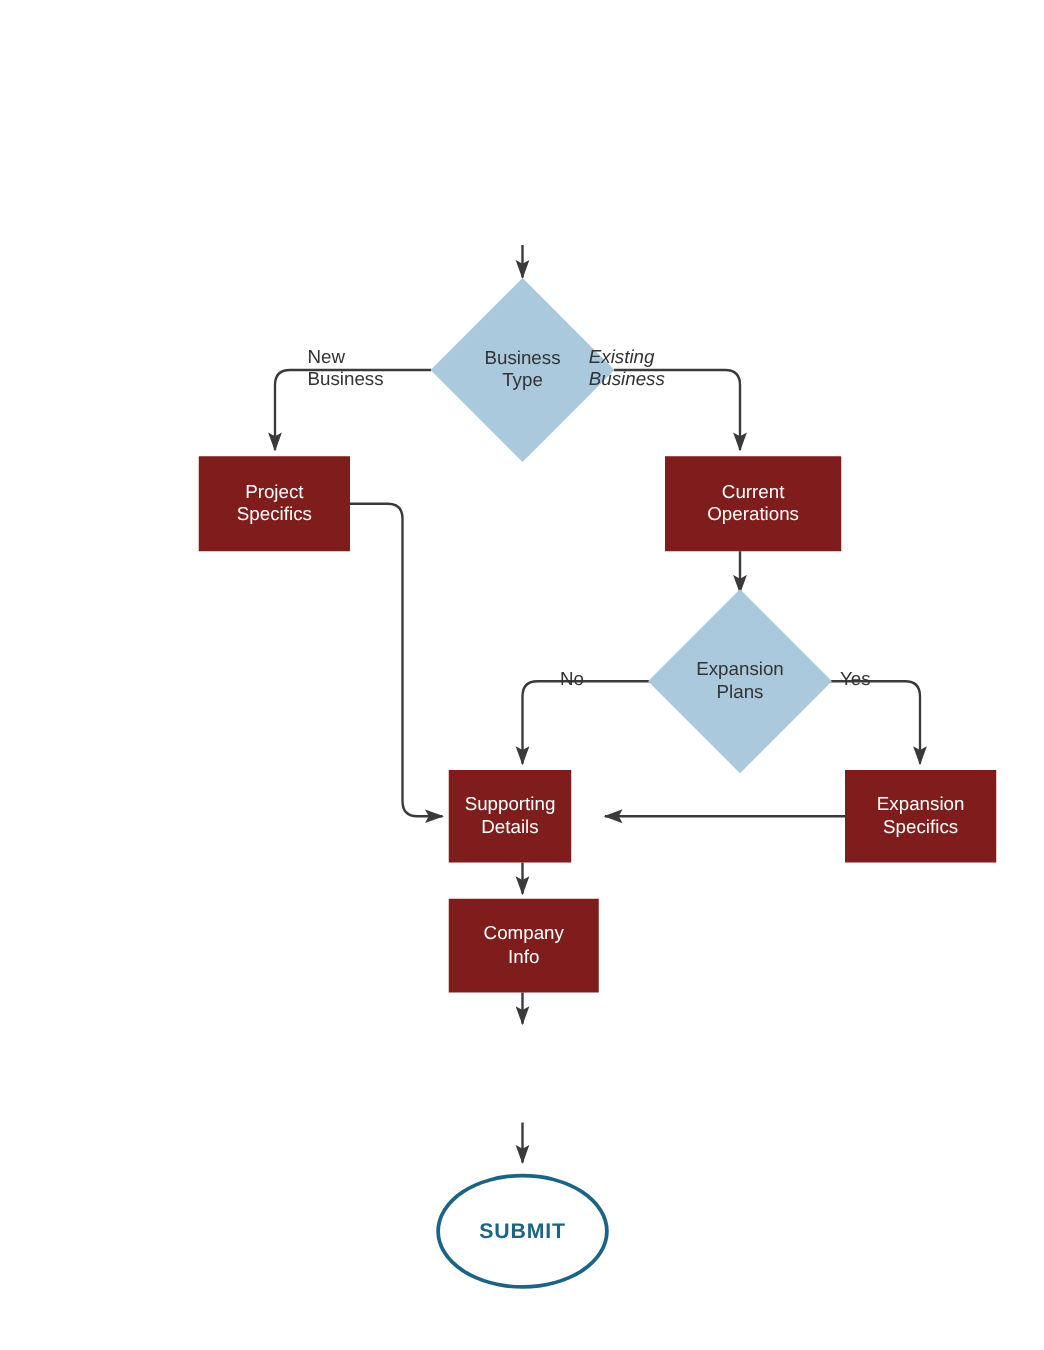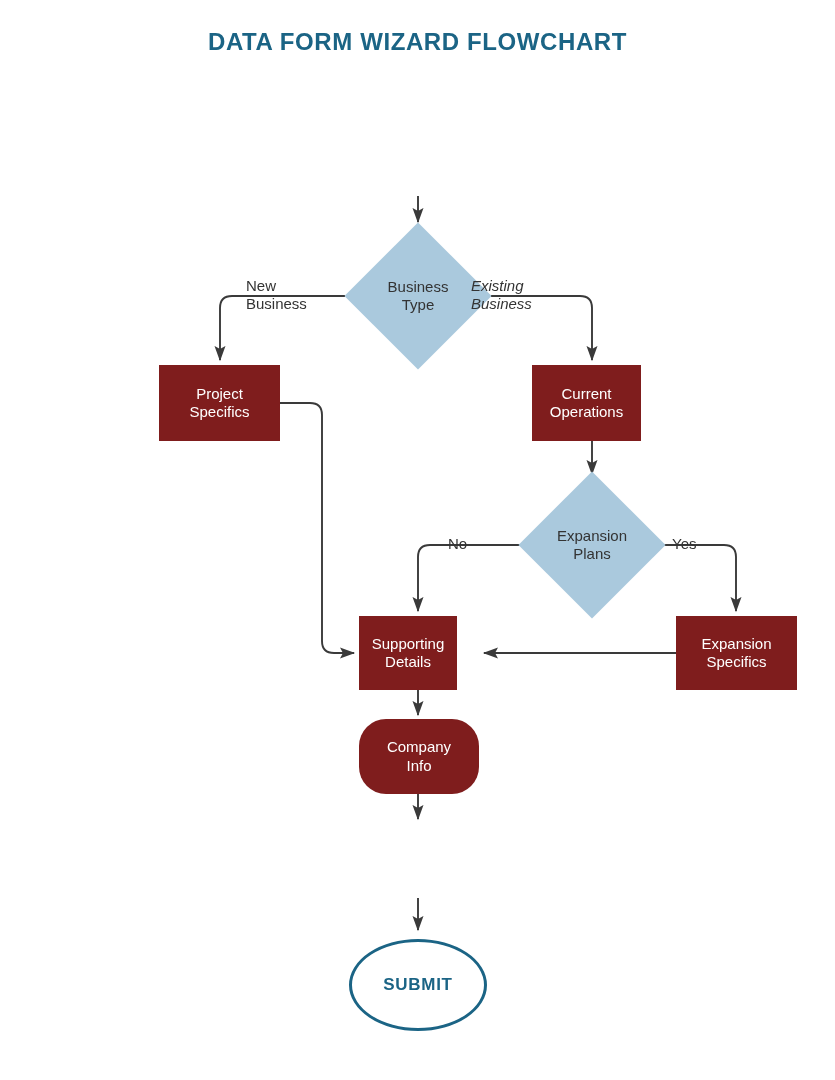--- a/index.html
+++ b/index.html
@@ -96,21 +96,20 @@
     text-align: left;
     line-height: 1.2;
     white-space: nowrap;
   }
 </style>
 </head>
 <body>
 
 <div class="canvas">
 
-  <div class="chart-title">DATA FORM WIZARD FLOWCHART</div>
 
   <svg class="edges" viewBox="0 0 835 1080" xmlns="http://www.w3.org/2000/svg">
     <defs>
       <marker id="arrowhead" markerWidth="9" markerHeight="9" refX="7.4" refY="3.4" orient="auto" markerUnits="strokeWidth">
         <path d="M0,0.5 L8,3.4 L0,6.3 L1.6,3.4 Z" fill="#3a3a3a"></path>
       </marker>
     </defs>
 
     <g fill="none" stroke="#3a3a3a" stroke-width="1.9" stroke-linecap="butt" stroke-linejoin="round">
 
@@ -157,21 +156,21 @@
     <div>Business</div>
   </div>
 
   <div class="node node-process" style="left:159px; top:365px; width:121px; height:76px;">
     <div>
       <div>Project</div>
       <div>Specifics</div>
     </div>
   </div>
 
-  <div class="node node-process" style="left:532px; top:365px; width:109px; height:76px;">
+  <div class="node node-process" style="left:532px; top:365px; width:141px; height:76px;">
     <div>
       <div>Current</div>
       <div>Operations</div>
     </div>
   </div>
 
   <div class="node node-decision" style="left:540px; top:493px; width:104px; height:104px;">
     <div class="diamond-shape"></div>
     <div class="diamond-label">
       <div>Expansion</div>
@@ -190,21 +189,21 @@
     </div>
   </div>
 
   <div class="node node-process" style="left:676px; top:616px; width:121px; height:74px;">
     <div>
       <div>Expansion</div>
       <div>Specifics</div>
     </div>
   </div>
 
-  <div class="node node-process" style="left:359px; top:719px; width:120px; height:75px;border-radius:27px;">
+  <div class="node node-process" style="left:359px; top:719px; width:120px; height:75px;">
     <div>
       <div>Company</div>
       <div>Info</div>
     </div>
   </div>
 
 
   <div class="node node-terminal" style="left:349px; top:939px; width:138px; height:92px;">
     <span>SUBMIT</span>
   </div>

